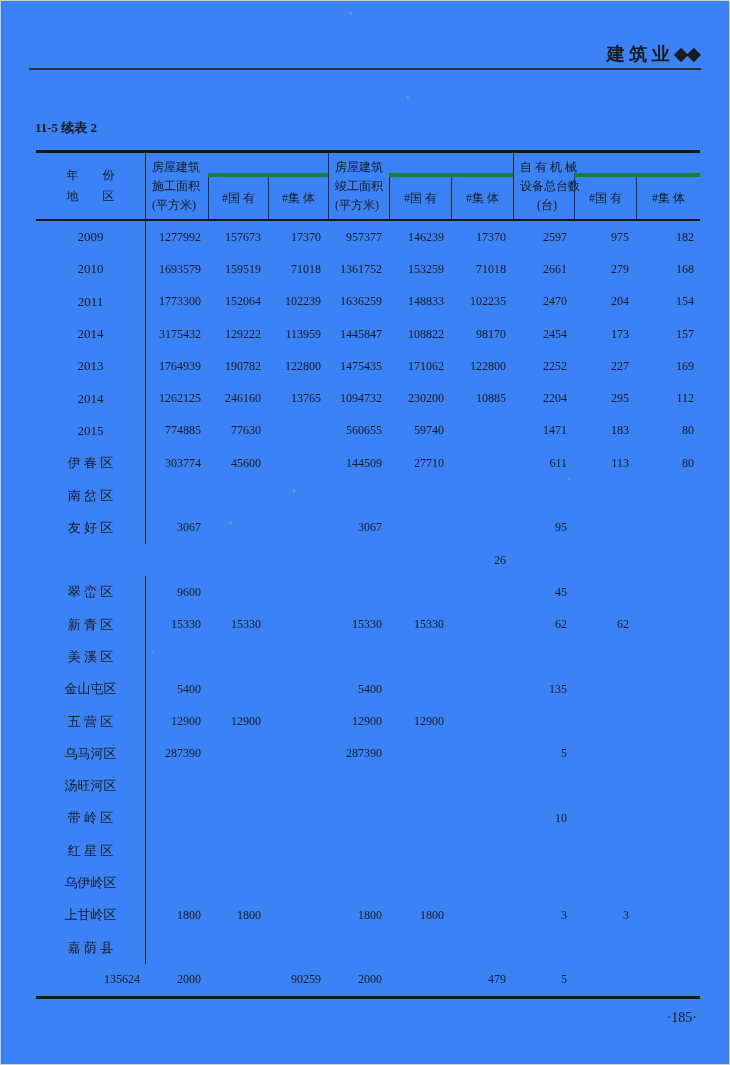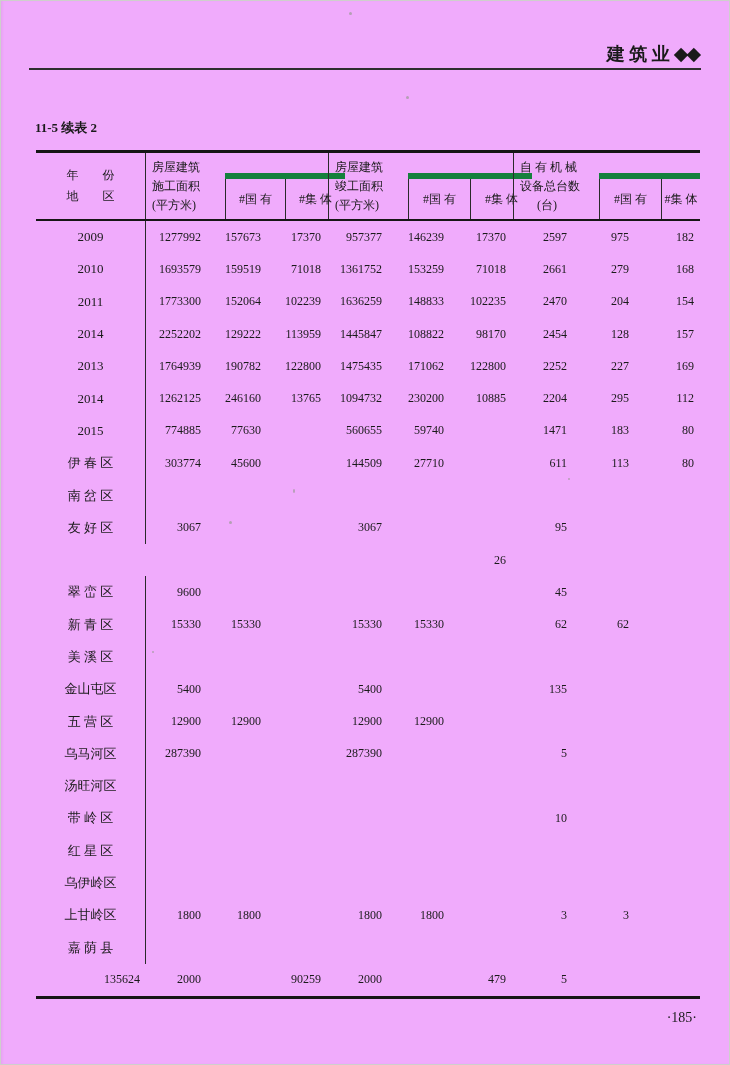--- a/index.html
+++ b/index.html
@@ -1,17 +1,17 @@
 <!DOCTYPE html>
 <html><head>
 <meta charset="utf-8">
 <style>
   html,body { margin:0; padding:0; background:#d9d9d6; }
   .page {
-    position:relative; width:730px; height:1065px; background:#f0abfc;
+    position:relative; width:730px; height:1065px; background:#3b82f6;
     margin:0 auto; overflow:hidden;
     font-family:"Liberation Serif","DejaVu Serif",serif;
     color:#1a1a1a;
     box-shadow: inset 0 0 0 1px #cfcfcc, inset 2px 0 3px rgba(0,0,0,.06);
   }
   
   .masthead { position:absolute; top:42px; right:31px; font-size:18px; font-weight:bold; white-space:nowrap; }
   .masthead .diamonds { font-size:19px; letter-spacing:-2px; margin-left:4px; }
   .top-rule { position:absolute; left:29px; right:29px; top:68px; height:2px; background:#2e2e2e; }
   
@@ -22,21 +22,21 @@
   
   .thead { display:flex; height:66px; border-bottom:2px solid #161616; font-size:12px; }
   .h-col1 { width:110px; border-right:1px solid #2a2a2a; box-sizing:border-box;
             display:flex; flex-direction:column; justify-content:center; align-items:center;
             line-height:21px; font-size:12px; }
   .grp { display:flex; box-sizing:border-box; }
   .grp.bl { border-left:1px solid #2a2a2a; }
   .g-main { box-sizing:border-box; padding:5px 0 0 6px; line-height:19px; white-space:nowrap; overflow:visible; }
   .g-subs { display:flex; flex-direction:column; flex:1; }
   .g-spacer { height:20px; }
-  .g-subrow { flex:1; display:flex; border-top:6px solid #15803d;margin-left:25px; }
+  .g-subrow { flex:1; display:flex; border-top:4px solid #15803d; }
   .g-sub { box-sizing:border-box; border-left:1px solid #2a2a2a; display:flex;
            align-items:center; justify-content:center; white-space:nowrap; }
   
   .tbody { }
   .trow { height:32.3px; display:grid;
           grid-template-columns:110px 61px 60px 60px 61px 62px 62px 61px 62px 65px;
           align-items:center; }
   .cell { box-sizing:border-box; }
   .cell.label { height:100%; display:flex; align-items:center; justify-content:center;
                 border-right:1px solid #2a2a2a; font-size:13px; white-space:pre; }
@@ -143,28 +143,28 @@
           <div class="cell num">102239</div>
           <div class="cell num">1636259</div>
           <div class="cell num">148833</div>
           <div class="cell num">102235</div>
           <div class="cell num">2470</div>
           <div class="cell num">204</div>
           <div class="cell num">154</div>
         </div>
         <div class="trow">
           <div class="cell label">2014</div>
-          <div class="cell num">2252202</div>
+          <div class="cell num">3175432</div>
           <div class="cell num">129222</div>
           <div class="cell num">113959</div>
           <div class="cell num">1445847</div>
           <div class="cell num">108822</div>
           <div class="cell num">98170</div>
           <div class="cell num">2454</div>
-          <div class="cell num">128</div>
+          <div class="cell num">173</div>
           <div class="cell num">157</div>
         </div>
         <div class="trow">
           <div class="cell label">2013</div>
           <div class="cell num">1764939</div>
           <div class="cell num">190782</div>
           <div class="cell num">122800</div>
           <div class="cell num">1475435</div>
           <div class="cell num">171062</div>
           <div class="cell num">122800</div>

